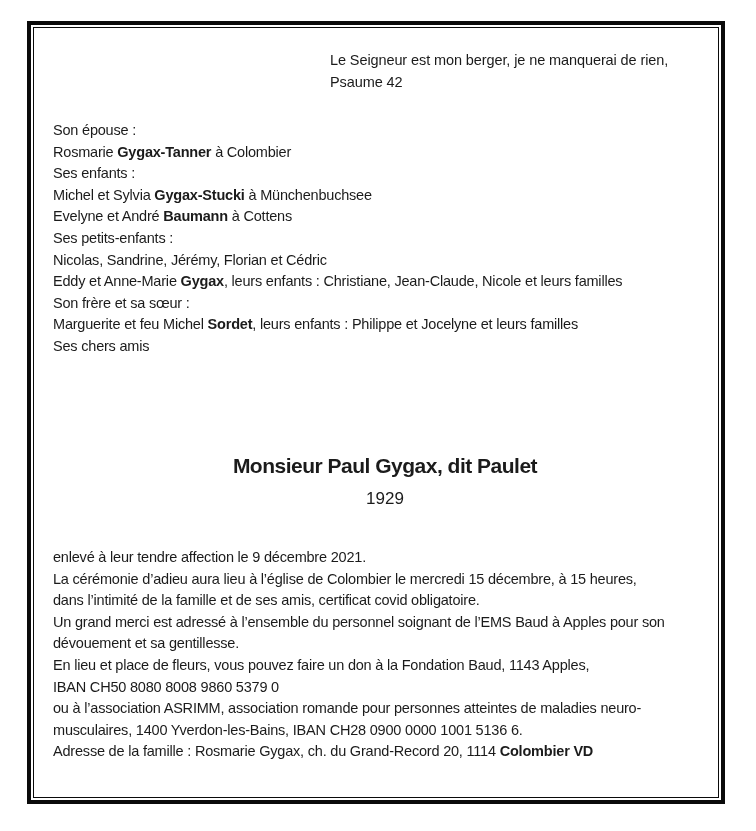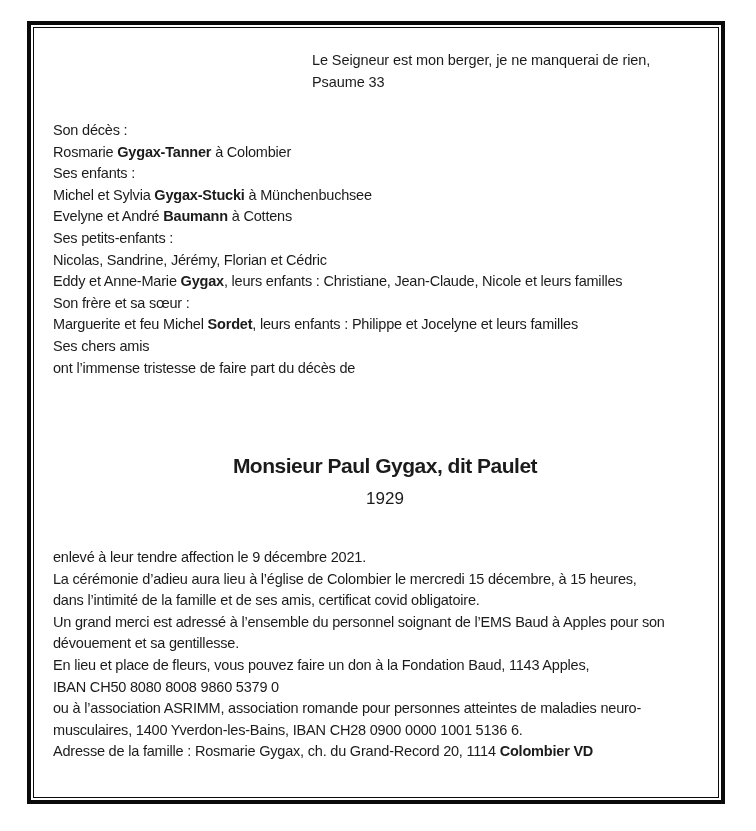--- a/index.html
+++ b/index.html
@@ -25,21 +25,21 @@
     border: 4px solid #0a0a0a;
     box-sizing: border-box;
   }
   .frame-inner {
     position: absolute;
     inset: 2px;
     border: 1.5px solid #0a0a0a;
   }
   .quote {
     position: absolute;
-    left: 312px;
+    left: 330px;
     top: 49px;
     font-size: 14.5px;
     line-height: 22px;
     letter-spacing: -0.1px;
     white-space: nowrap;
   }
   .family {
     position: absolute;
     left: 53px;
     top: 120px;
@@ -84,36 +84,35 @@
 <body>
 
 <div class="page">
 
   <div class="frame-outer">
     <div class="frame-inner"></div>
   </div>
 
   <div class="quote">
     <div class="text-line">Le Seigneur est mon berger, je ne manquerai de rien,</div>
-    <div class="text-line">Psaume 33</div>
+    <div class="text-line">Psaume 42</div>
   </div>
 
   <div class="family" id="family-lines">
-      <div class="text-line"><span>Son décès :</span></div>
+      <div class="text-line"><span>Son épouse :</span></div>
       <div class="text-line"><span>Rosmarie </span><span class="b">Gygax-Tanner</span><span> à Colombier</span></div>
       <div class="text-line"><span>Ses enfants :</span></div>
       <div class="text-line"><span>Michel et Sylvia </span><span class="b">Gygax-Stucki</span><span> à Münchenbuchsee</span></div>
       <div class="text-line"><span>Evelyne et André </span><span class="b">Baumann</span><span> à Cottens</span></div>
       <div class="text-line"><span>Ses petits-enfants :</span></div>
       <div class="text-line"><span>Nicolas, Sandrine, Jérémy, Florian et Cédric</span></div>
       <div class="text-line"><span>Eddy et Anne-Marie </span><span class="b">Gygax</span><span>, leurs enfants : Christiane, Jean-Claude, Nicole et leurs familles</span></div>
       <div class="text-line"><span>Son frère et sa sœur :</span></div>
       <div class="text-line"><span>Marguerite et feu Michel </span><span class="b">Sordet</span><span>, leurs enfants : Philippe et Jocelyne et leurs familles</span></div>
       <div class="text-line"><span>Ses chers amis</span></div>
-      <div class="text-line"><span>ont l’immense tristesse de faire part du décès de</span></div>
     </div>
 
   <div class="name-block">
     <div class="deceased-name">Monsieur Paul Gygax, dit Paulet</div>
     <div class="deceased-year">1929</div>
   </div>
 
   <div class="details" id="details-lines">
       <div class="text-line"><span>enlevé à leur tendre affection le 9 décembre 2021.</span></div>
       <div class="text-line"><span>La cérémonie d’adieu aura lieu à l’église de Colombier le mercredi 15 décembre, à 15 heures,</span></div>

